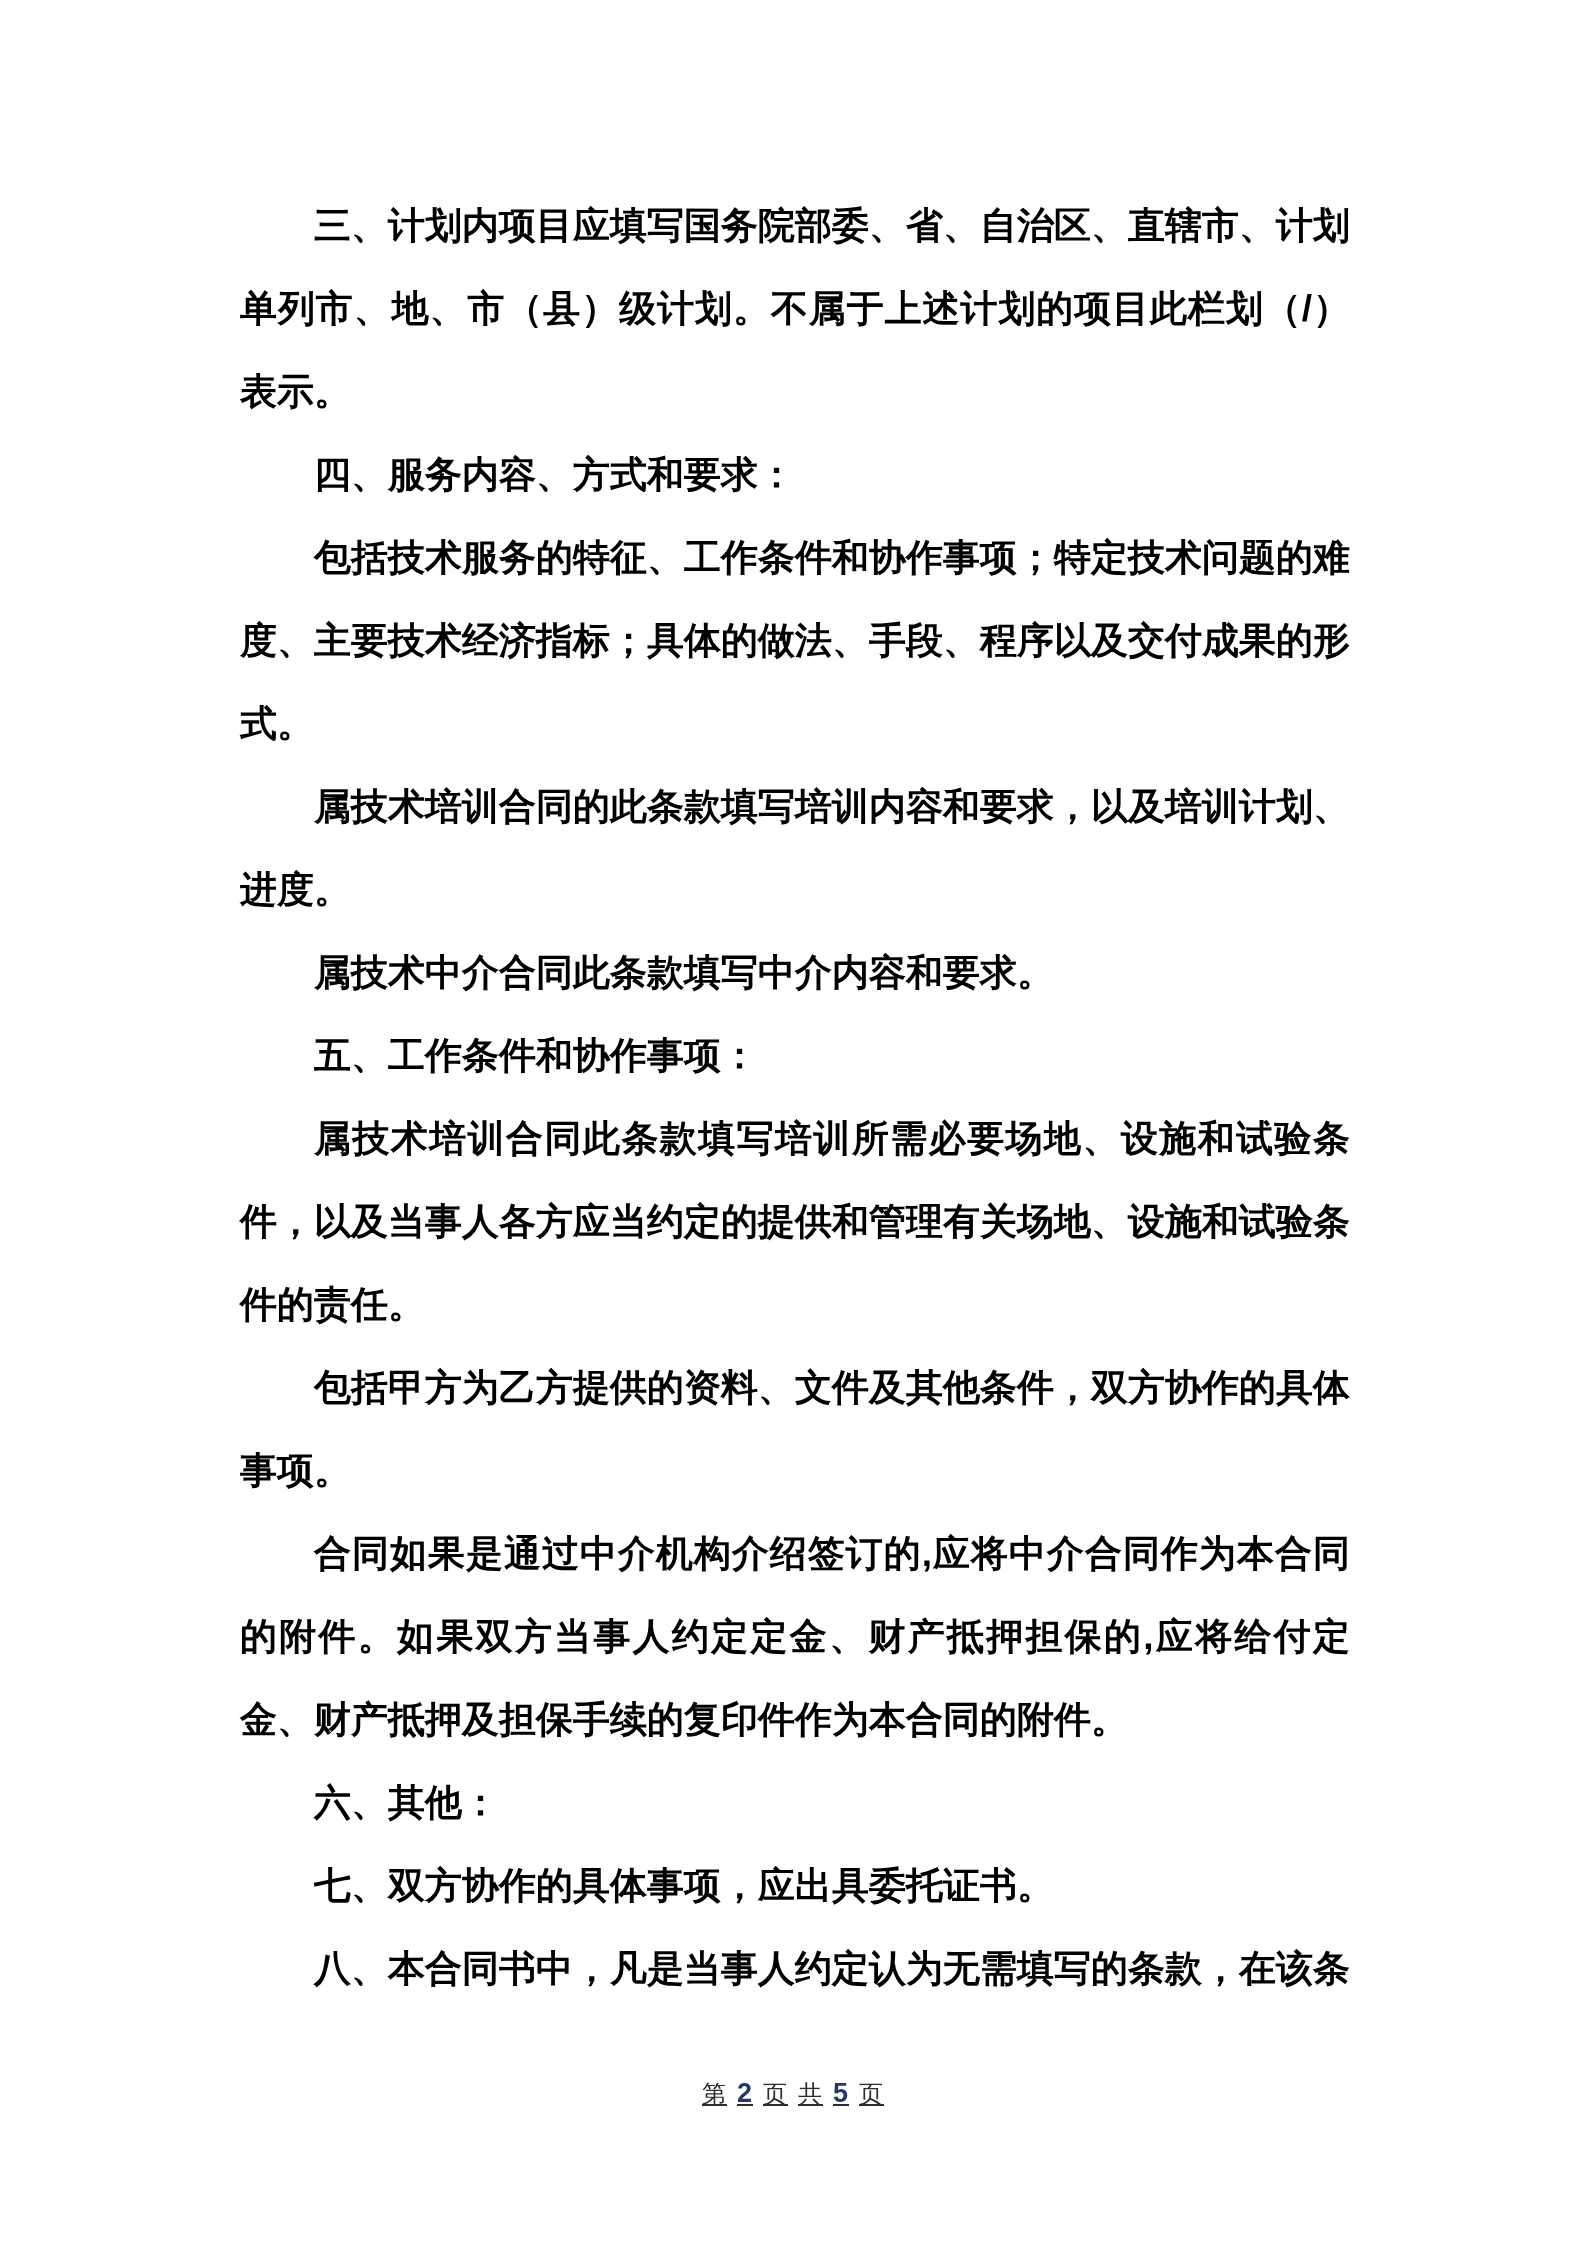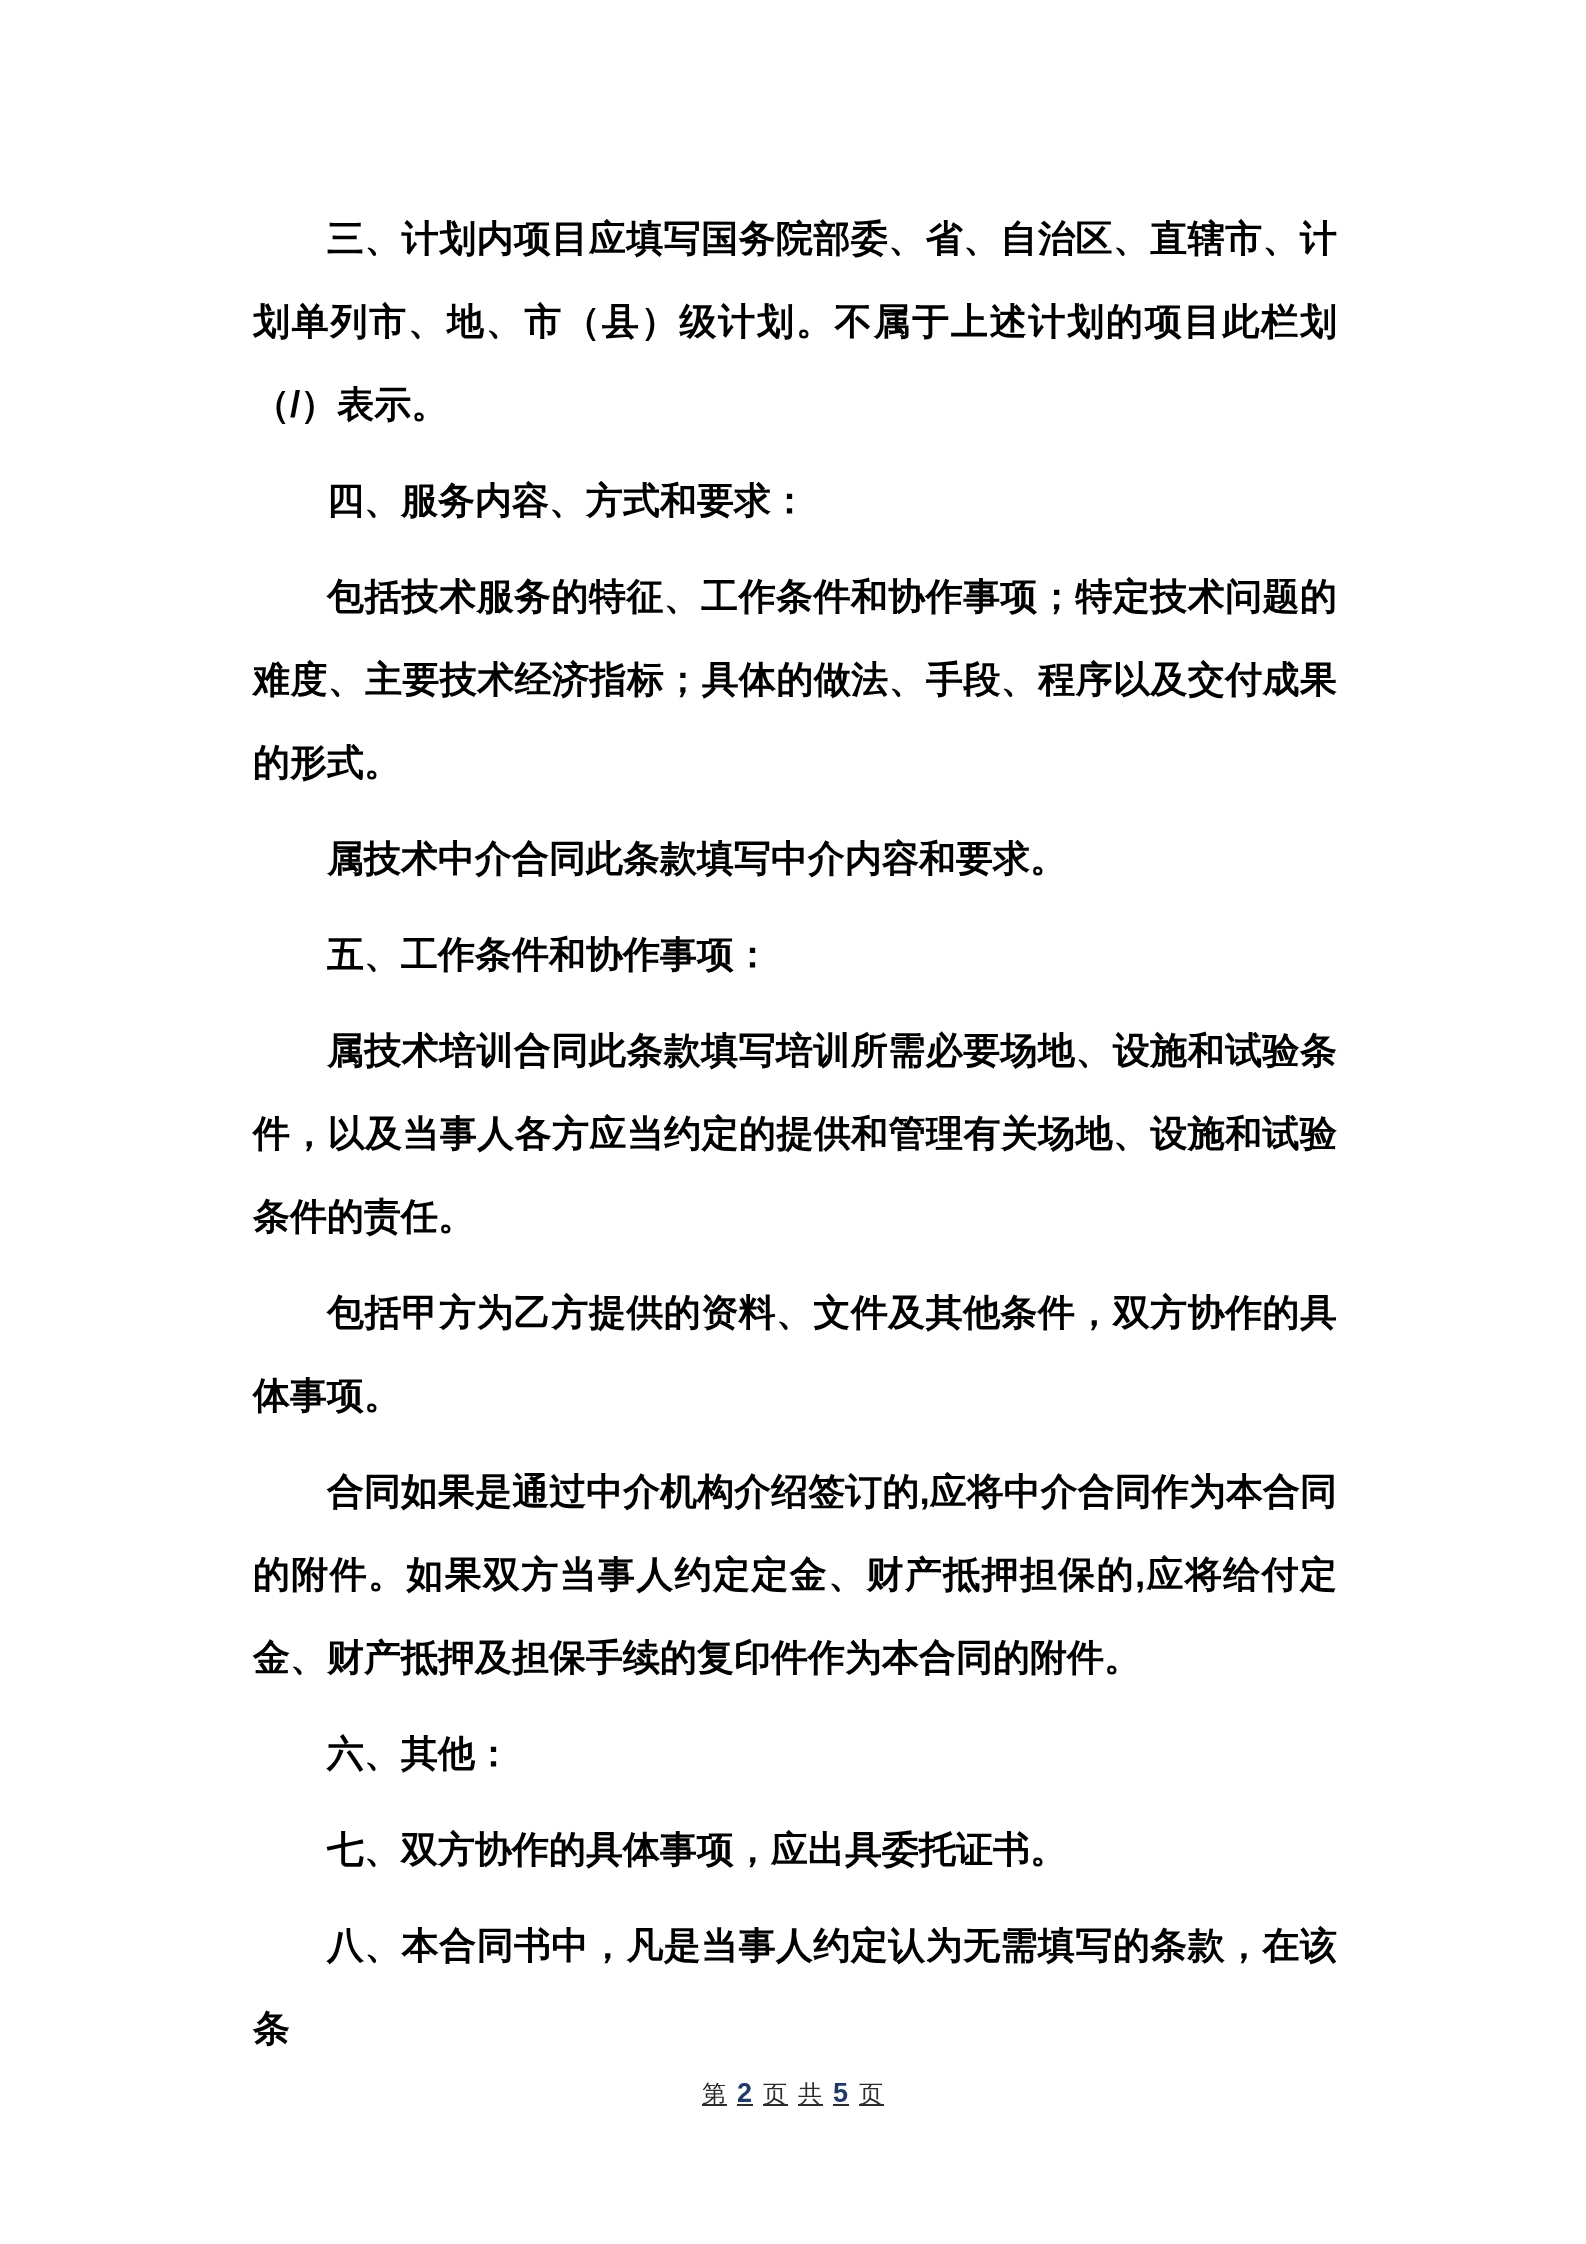--- a/index.html
+++ b/index.html
@@ -15,21 +15,21 @@
     overflow: hidden;
     font-family: "Liberation Sans", sans-serif;
   }
   .doc-body {
     position: absolute;
     left: 240px;
     top: 184px;
     width: 1110px;
   }
   .doc-body p {
-    margin: 13px;
+    margin: 0;
     padding: 0;
     font-size: 37px;
     line-height: 83px;
     font-weight: 700;
     color: #000000;
     text-indent: 2em;
     text-align: justify;
     letter-spacing: 0;
     word-break: break-all;
   }
@@ -57,20 +57,21 @@
 </style>
 </head>
 <body>
 
 <div class="page">
 
   <div class="doc-body">
     <p>三、计划内项目应填写国务院部委、省、自治区、直辖市、计划单列市、地、市（县）级计划。不属于上述计划的项目此栏划（/）表示。</p>
     <p>四、服务内容、方式和要求：</p>
     <p>包括技术服务的特征、工作条件和协作事项；特定技术问题的难度、主要技术经济指标；具体的做法、手段、程序以及交付成果的形式。</p>
+    <p>属技术培训合同的此条款填写培训内容和要求，以及培训计划、进度。</p>
     <p>属技术中介合同此条款填写中介内容和要求。</p>
     <p>五、工作条件和协作事项：</p>
     <p>属技术培训合同此条款填写培训所需必要场地、设施和试验条件，以及当事人各方应当约定的提供和管理有关场地、设施和试验条件的责任。</p>
     <p>包括甲方为乙方提供的资料、文件及其他条件，双方协作的具体事项。</p>
     <p>合同如果是通过中介机构介绍签订的,应将中介合同作为本合同的附件。如果双方当事人约定定金、财产抵押担保的,应将给付定金、财产抵押及担保手续的复印件作为本合同的附件。</p>
     <p>六、其他：</p>
     <p>七、双方协作的具体事项，应出具委托证书。</p>
     <p>八、本合同书中，凡是当事人约定认为无需填写的条款，在该条</p>
   </div>
 

